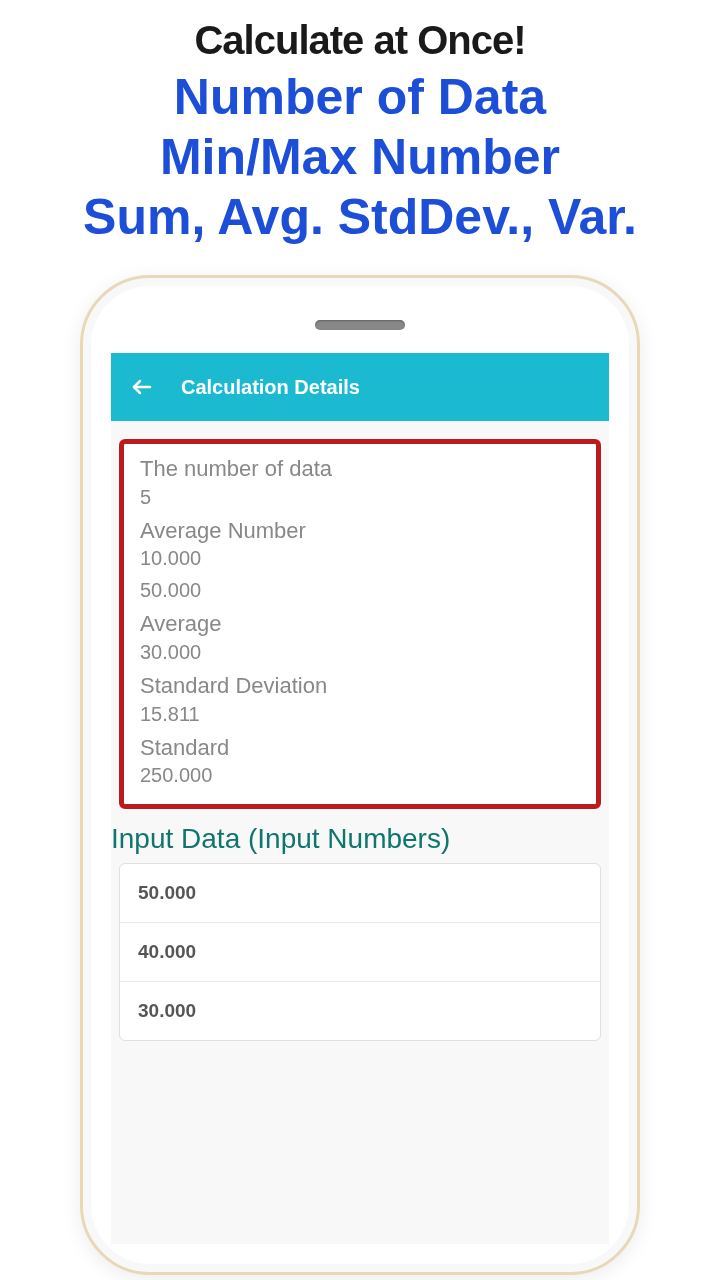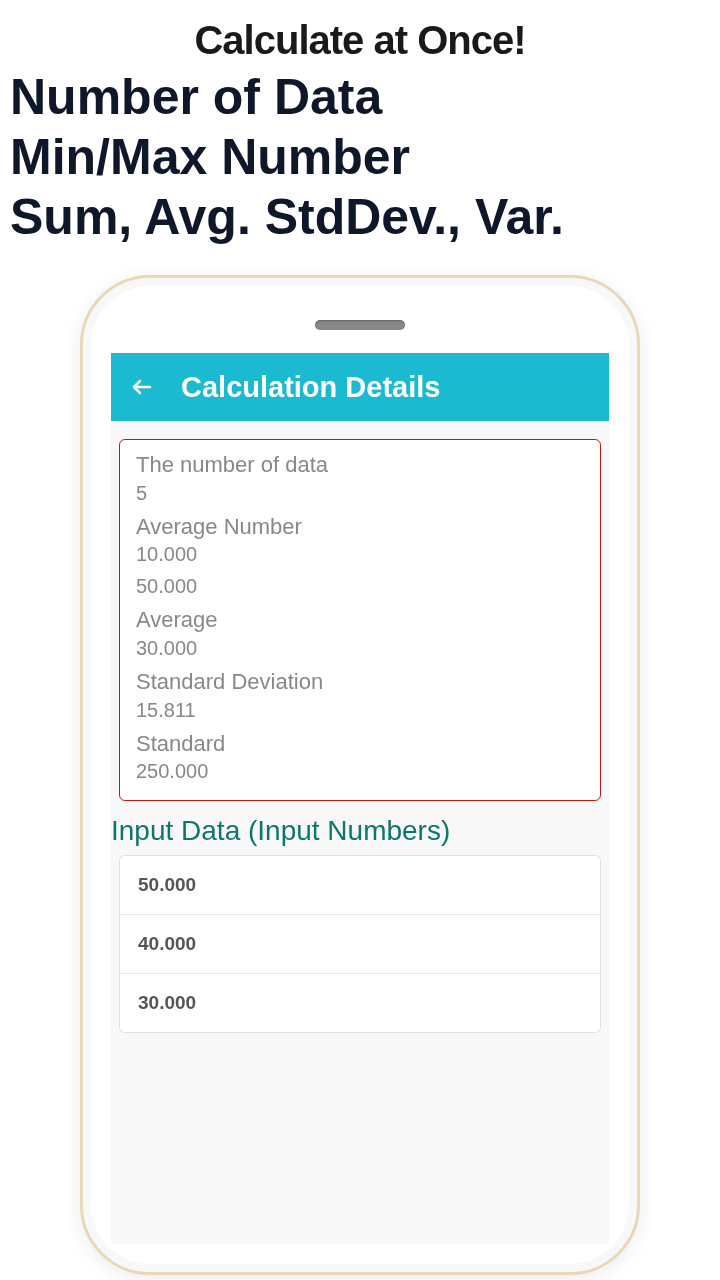--- a/index.html
+++ b/index.html
@@ -14,22 +14,22 @@
       font-size: 40px;
       font-weight: 700;
       text-align: center;
       color: #1a1a1a;
       padding-top: 18px;
       letter-spacing: -1px;
     }
     .promo-subtitle {
       font-size: 50px;
       font-weight: 600;
-      text-align: left;
-      color: #0f172a;
+      text-align: center;
+      color: #1d4ed8;
       line-height: 1.2;
       padding: 4px 10px 0 10px;
     }
     .phone-wrapper {
       display: flex;
       justify-content: center;
       margin-top: 28px;
     }
     .phone {
       width: 560px;
@@ -69,30 +69,30 @@
     }
     .back-icon {
       width: 26px;
       height: 26px;
       display: flex;
       align-items: center;
       justify-content: center;
     }
     .back-icon svg { width: 24px; height: 24px; }
     .app-bar-title {
-      font-size: 29px;
+      font-size: 20px;
       font-weight: 700;
       color: #ffffff;
     }
     .content {
       padding: 10px 0 0 0;
     }
     .card {
       background: #ffffff;
-      border: 1px solid #b91c1c;
+      border: 5px solid #b91c1c;
       border-radius: 6px;
       margin: 8px 8px 0 8px;
       padding: 10px 16px 10px 16px;
     }
     .stat-block { margin-bottom: 6px; }
     .stat-label {
       font-size: 22px;
       font-weight: 300;
       color: #888;
       line-height: 1.35;

